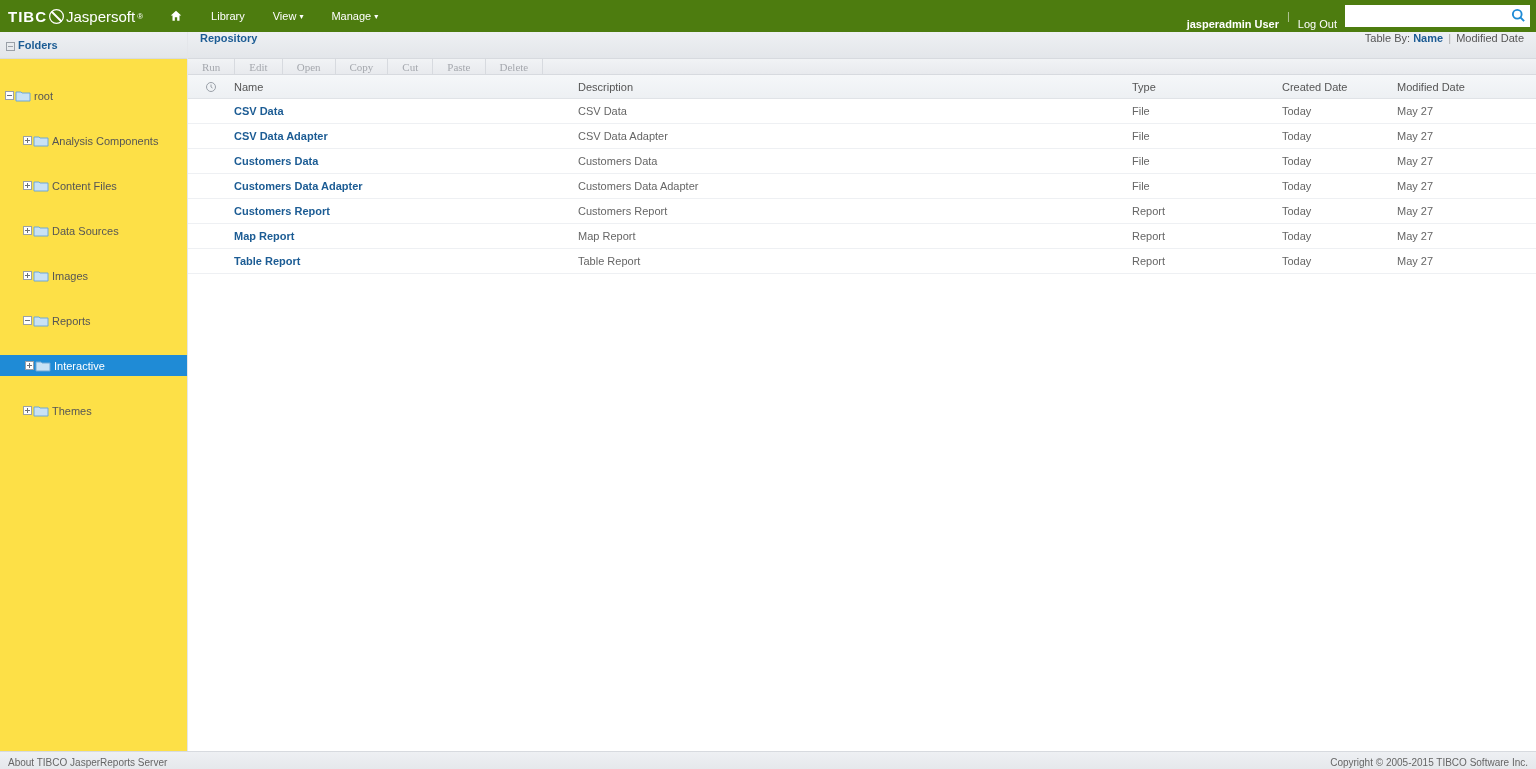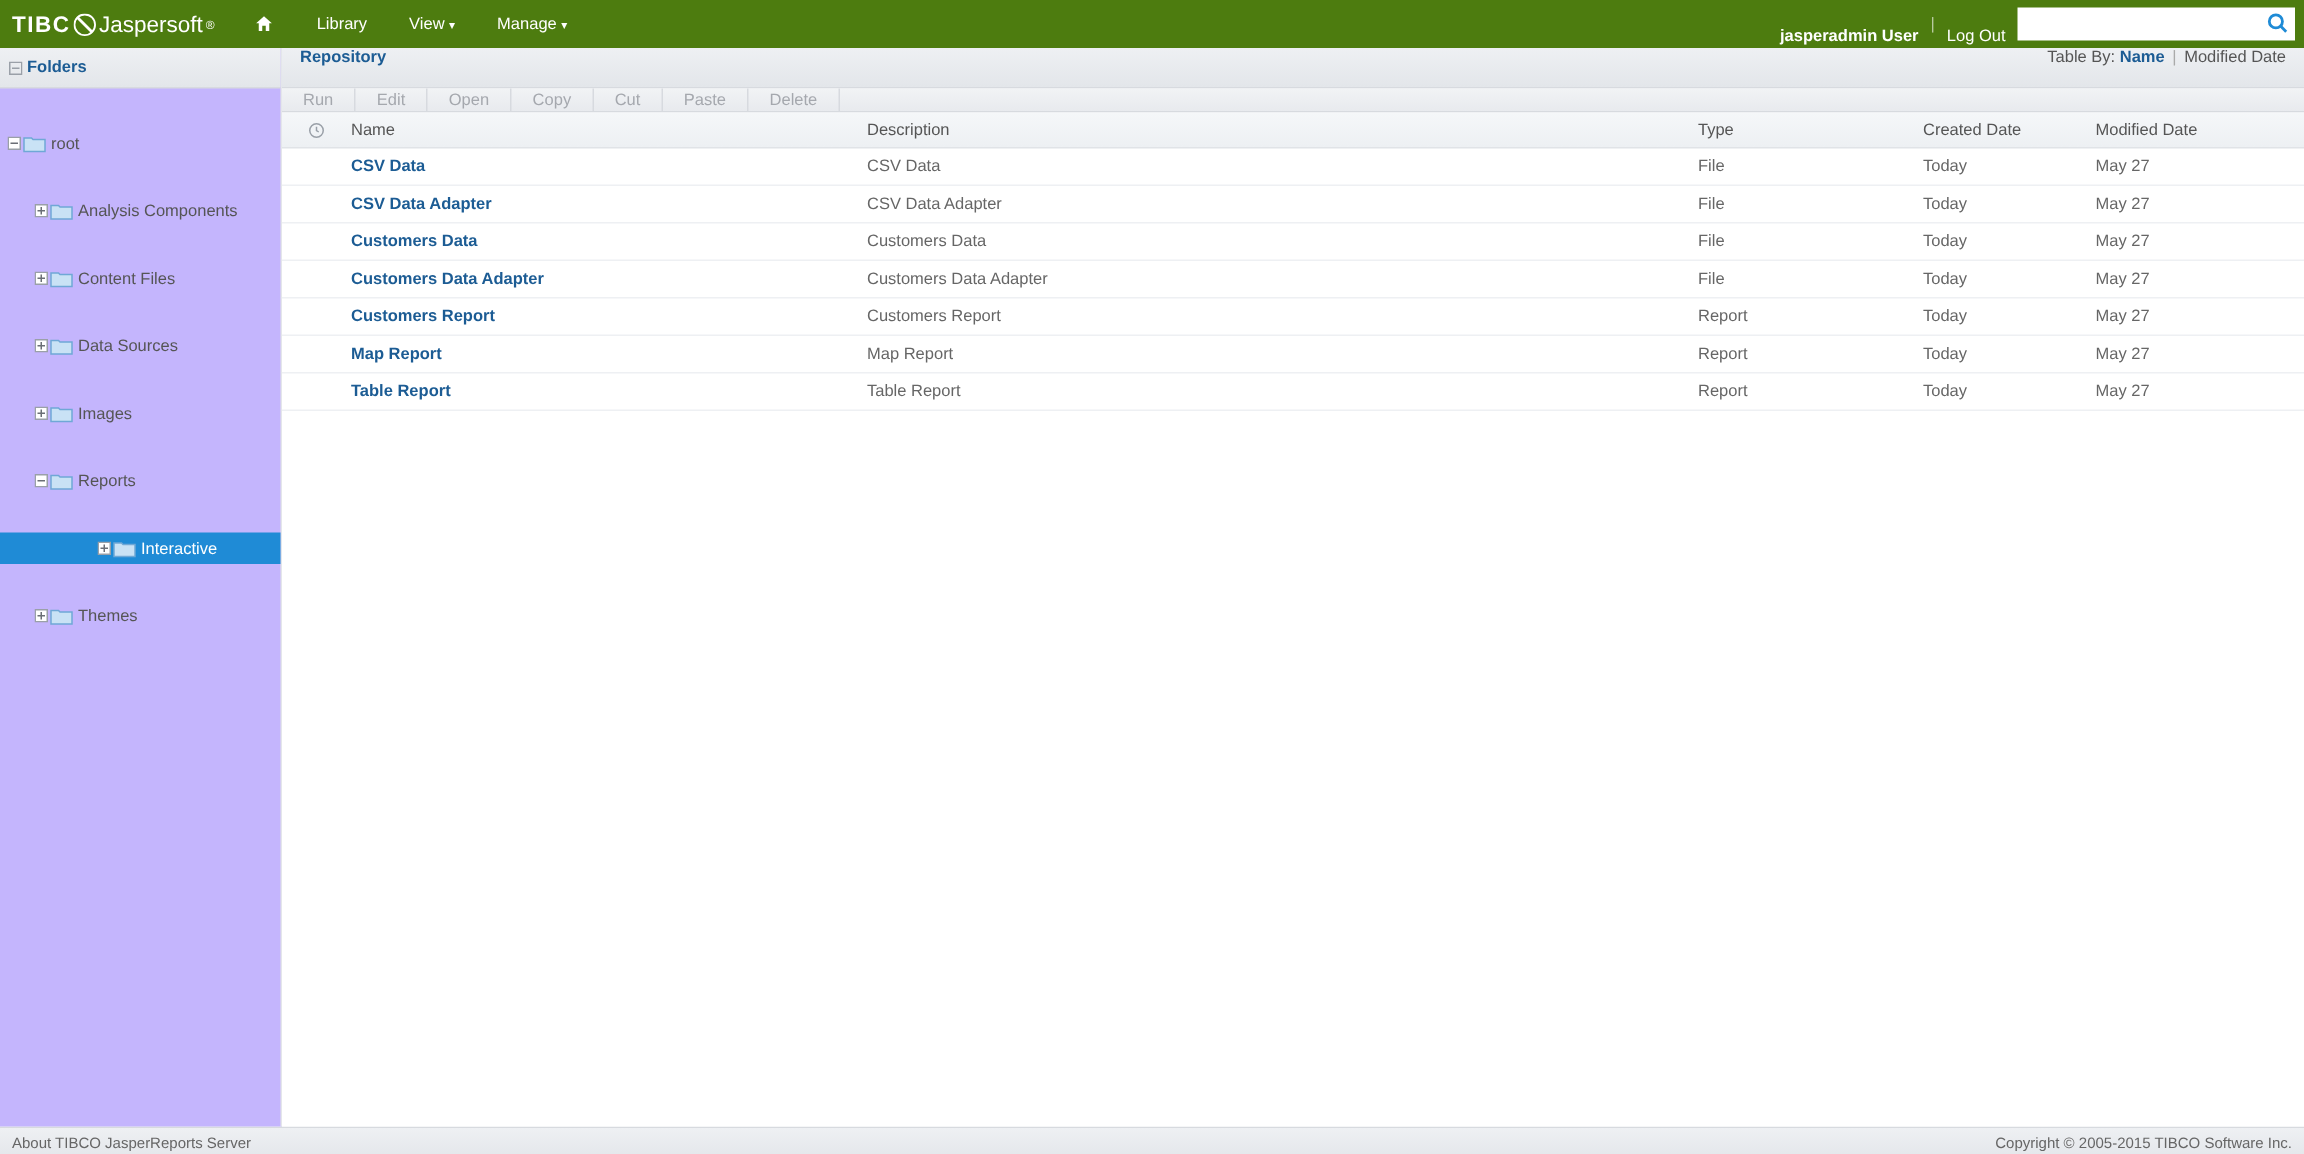--- a/index.html
+++ b/index.html
@@ -14,42 +14,42 @@
 .chev { font-size: 8px; }
 .spacer { flex: 1; }
 .user-area { display: flex; align-items: center; gap: 8px; padding-right: 6px; }
 .user-area a { color: #fff; text-decoration: none; font-weight: bold; font-size: 11px; margin-top: 16px; }
 .sep { color: rgba(255,255,255,0.6); }
 .searchbox { position: relative; }
 .searchbox input { width: 185px; height: 22px; border: none; padding: 2px 24px 2px 6px; font-size: 11px; }
 .searchbox .mag { position: absolute; right: 4px; top: 3px; color: #1f8bd6; }
 
 .layout { display: flex; height: calc(100vh - 32px - 18px); }
-.sidebar { width: 188px; background: #c4b5fd; border-right: 1px solid #e4e6ea; display: flex; flex-direction: column; }
+.sidebar { width: 188px; background: #fde047; border-right: 1px solid #e4e6ea; display: flex; flex-direction: column; }
 .side-header { height: 27px; background: linear-gradient(#eef0f3,#e3e6ea); border-bottom: 1px solid #d7dadf; display: flex; align-items: center; padding-left: 6px; color: #1c5c94; font-weight: bold; font-size: 11px; }
 .side-header .collapse-icon { width: 9px; height: 9px; margin-right: 3px; }
 .tree { padding: 2px 0; font-size: 11px; }
 .tree-node { display: flex; align-items: center; height: 21px; padding-left: 4px; cursor: pointer; color: #555; margin-top: 24px; }
 .tree-node.selected { background: #1f8bd6; color: #fff; }
 .tree-node .twist { width: 10px; display: inline-flex; justify-content: center; color: #888; font-size: 9px; }
 .tree-node.selected .twist { color: #fff; }
 .tree-node .folder-icon { width: 16px; height: 14px; margin: 0 3px 0 1px; position: relative; }
 .folder-svg { width: 16px; height: 14px; }
 .tree .lvl1 { padding-left: 4px; }
 .tree .lvl2 { padding-left: 22px; }
-.tree .lvl3 { padding-left: 64px; }
+.tree .lvl3 { padding-left: 24px; }
 
 .main { flex: 1; background: #fff; display: flex; flex-direction: column; }
 .main-header { height: 27px; background: linear-gradient(#eef0f3,#e3e6ea); border-bottom: 1px solid #d7dadf; display: flex; align-items: flex-start; padding: 0 12px; }
 .main-header .title { color: #1c5c94; font-weight: bold; font-size: 11px; }
 .sortby { font-size: 11px; color: #555; }
 .sortby .active { color: #1c5c94; font-weight: bold; }
 .sortby .divider { color: #aaa; margin: 0 2px; }
 
-.toolbar { height: 16px; background: linear-gradient(#f1f3f5,#e8eaee); border-bottom: 1px solid #d7dadf; display: flex; align-items: stretch; }
+.toolbar { height: 16px; background: linear-gradient(#f1f3f5,#e8eaee); border-bottom: 1px solid #d7dadf; display: flex; align-items: stretch; font-family: Liberation Serif, serif; }
 .toolbar button { background: none; border: none; border-right: 1px solid #d7dadf; padding: 0 14px; font-size: 11px; color: #a5a8ae; cursor: default; font-family: inherit; }
 .toolbar button:first-child { border-left: none; }
 
 .table-header { display: flex; height: 24px; background: linear-gradient(#f5f7f9,#edf0f3); border-bottom: 1px solid #e0e3e7; align-items: center; color: #555; font-size: 11px; }
 .col-icon { width: 46px; display:flex; justify-content:center; }
 .col-name { width: 344px; padding-left: 0; }
 .col-desc { width: 554px; }
 .col-type { width: 150px; }
 .col-created { width: 115px; }
 .col-modified { flex: 1; }

